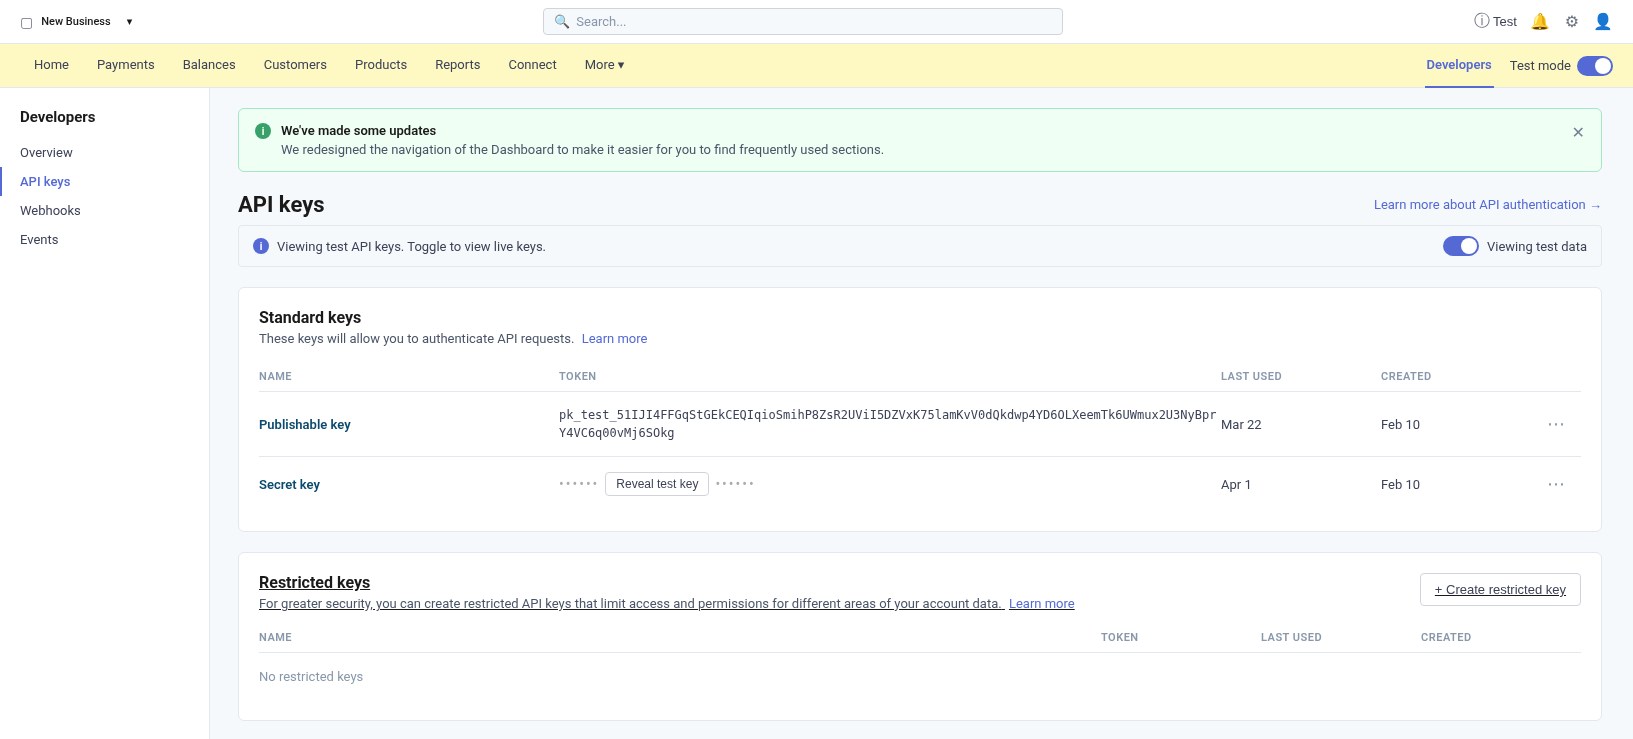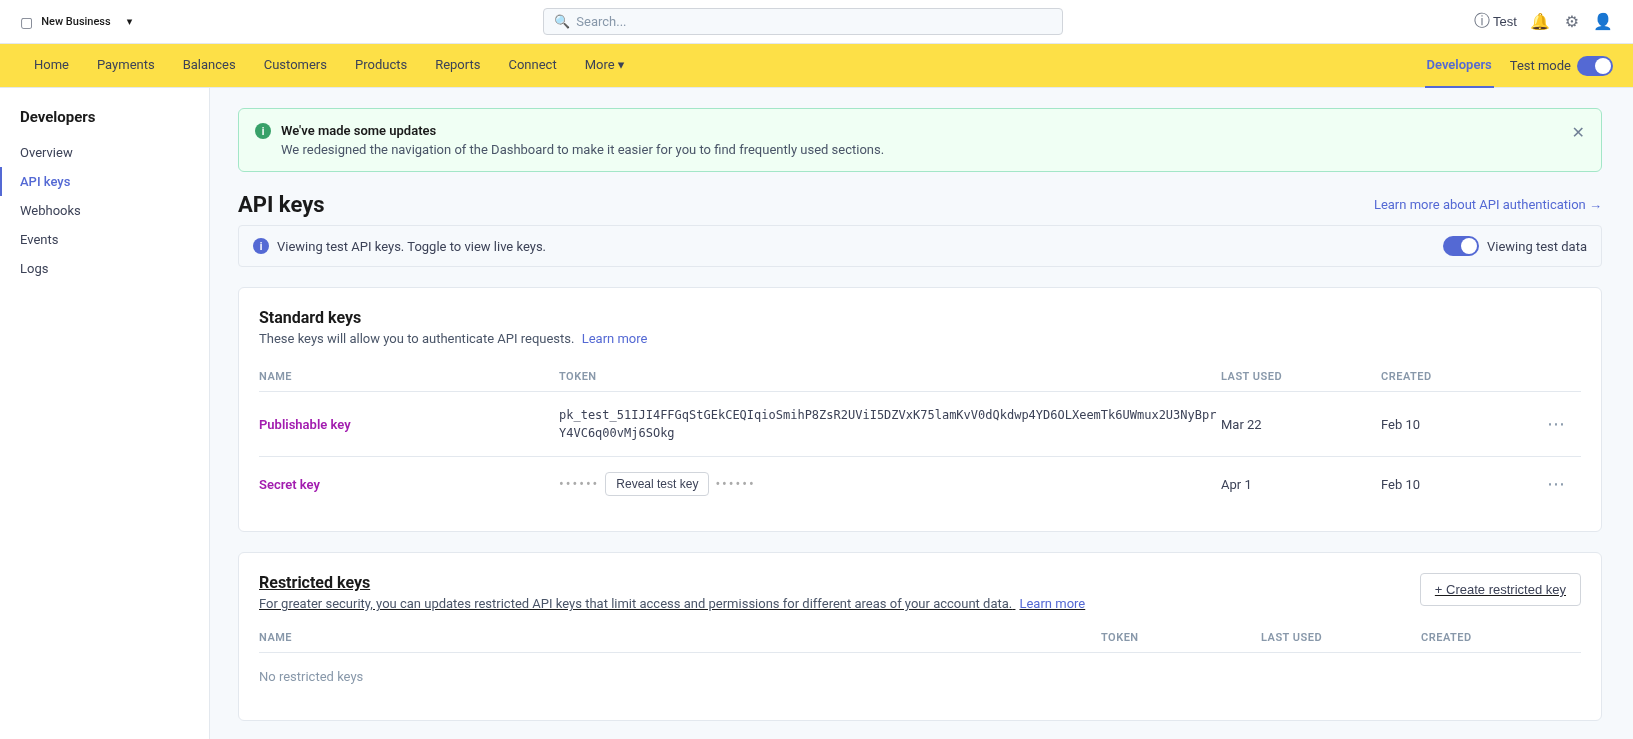--- a/index.html
+++ b/index.html
@@ -18,21 +18,21 @@
       display: flex; align-items: center; gap: 6px;
       border: 1px solid #d1d5db; border-radius: 4px;
       padding: 5px 10px; background: #f6f9fc; cursor: text; width: 100%;
     }
     .search-box span { color: #8898aa; font-size: 13px; }
     .top-bar-right { display: flex; align-items: center; gap: 14px; }
 
     
     .nav-bar {
       display: flex; align-items: center; justify-content: space-between;
-      background: #fde047; border-bottom: 1px solid #e3e8ee;
+      background: #fef9c3; border-bottom: 1px solid #e3e8ee;
       padding: 0 20px; height: 44px;
     }
     .nav-left { display: flex; align-items: center; gap: 0; }
     .nav-item {
       font-size: 13px; color: #3c4257; padding: 0 14px; height: 44px;
       display: flex; align-items: center; text-decoration: none; cursor: pointer;
       border-bottom: 2px solid transparent;
     }
     .nav-right { display: flex; align-items: center; gap: 16px; }
     .nav-developers { font-size: 13px; color: #5469d4; font-weight: 600; border-bottom: 2px solid #5469d4; height: 44px; display: flex; align-items: center; padding: 0 2px; cursor: pointer; }
@@ -98,21 +98,21 @@
     .card-subtitle a { color: #5469d4; text-decoration: none; }
 
     
     .table-header { display: grid; padding: 8px 0; border-bottom: 1px solid #e3e8ee; margin-bottom: 0; }
     .standard-grid { grid-template-columns: 300px 1fr 160px 160px 40px; }
     .restricted-grid { grid-template-columns: 1fr 160px 160px 160px; }
     .th { font-size: 11px; font-weight: 600; color: #8898aa; text-transform: uppercase; letter-spacing: 0.5px; }
     .table-row { display: grid; padding: 14px 0; border-bottom: 1px solid #e3e8ee; align-items: center; }
     .table-row:last-child { border-bottom: none; }
     .td { font-size: 13px; color: #3c4257; }
-    .td.bold { font-weight: 600; color: #a21caf; }
+    .td.bold { font-weight: 600; color: #0c4a6e; }
     .token-text { font-family: monospace; font-size: 12px; color: #3c4257; line-height: 1.5; word-break: break-all; }
     .reveal-btn {
       display: inline-flex; align-items: center; gap: 4px;
       border: 1px solid #d1d5db; border-radius: 4px; padding: 4px 10px;
       background: #fff; font-size: 12px; color: #3c4257; cursor: pointer;
       margin: 0 6px;
     }
     .secret-row { display: flex; align-items: center; }
     .dots { color: #aaa; letter-spacing: 2px; font-size: 14px; }
     .more-btn { background: none; border: none; cursor: pointer; color: #8898aa; font-size: 18px; padding: 2px 6px; }
@@ -204,21 +204,20 @@
 </div>
 
 <div class="main-layout">
 
   <div class="sidebar">
     <div class="sidebar-title">Developers</div>
     <a class="sidebar-item">Overview</a>
     <a class="sidebar-item active">API keys</a>
     <a class="sidebar-item">Webhooks</a>
     <a class="sidebar-item">Events</a>
-    <a class="sidebar-item">Logs</a>
   </div>
 
   <div class="content">
 
     <div class="info-banner">
       <div class="info-banner-left">
         <span class="i-icon">i</span>
         <div>
           <div class="info-banner-title">We've made some updates</div>
           <div class="info-banner-text">We redesigned the navigation of the Dashboard to make it easier for you to find frequently used sections.</div>
@@ -289,21 +288,21 @@
           <button class="more-btn">⋯</button>
         </div>
       </div>
     </div>
 
     <div class="card">
       <div class="restricted-header">
         <div class="restricted-header-left">
           <div class="card-title">Restricted keys</div>
           <div class="card-subtitle" style="margin-bottom:0;">
-            <span>For greater security, you can updates restricted API keys that limit access and permissions for different areas of your account data.</span>
+            <span>For greater security, you can create restricted API keys that limit access and permissions for different areas of your account data.</span>
             <a class="learn-more-link" style="margin-left:4px;">Learn more</a>
           </div>
         </div>
         <div class="restricted-header-right">
           <button class="create-restricted-btn">
             <span>+ Create restricted key</span>
           </button>
         </div>
       </div>
 

